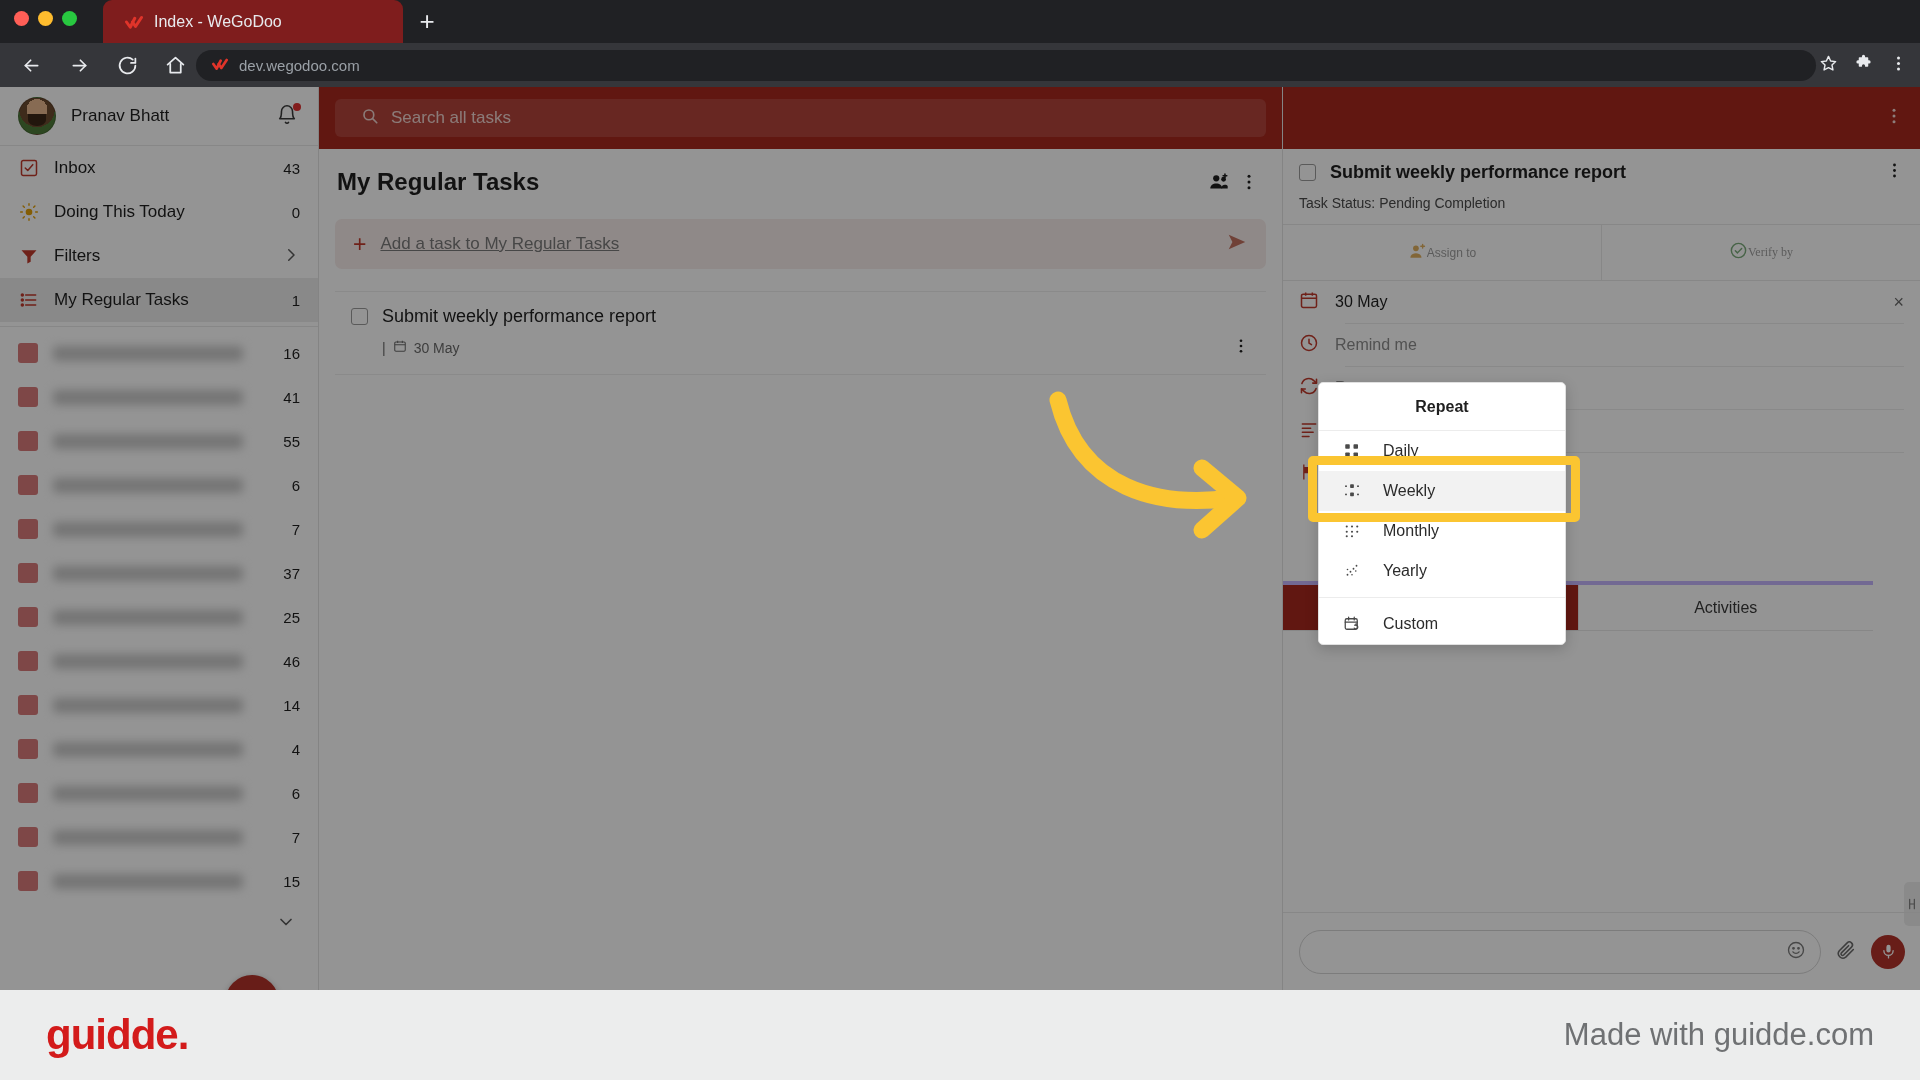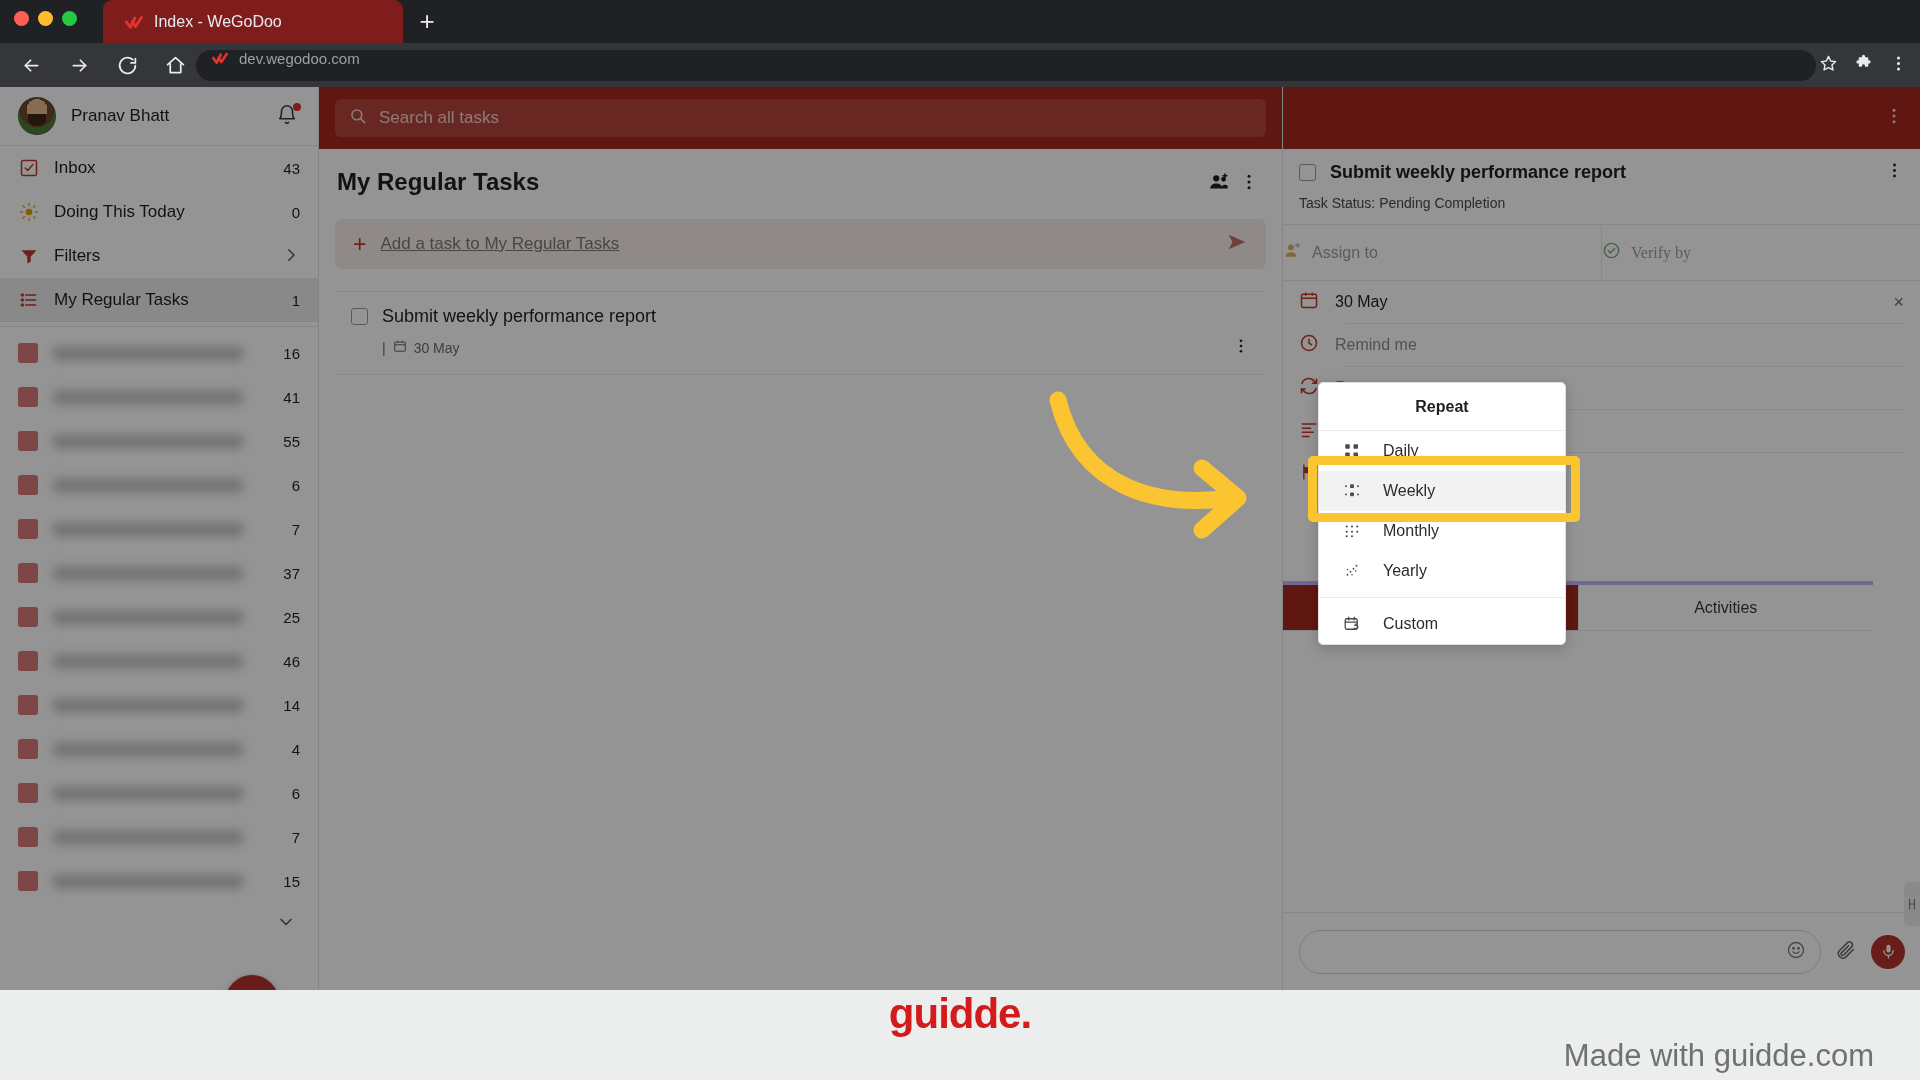--- a/index.html
+++ b/index.html
@@ -39,21 +39,21 @@
     background: #35363a; display: flex; align-items: center;
   }
   .nav-btn {
     width: 34px; height: 34px; margin-left: 14px;
     display: flex; align-items: center; justify-content: center;
     color: #e8eaed;
   }
   .omnibox {
     position: absolute; left: 196px; top: 7px; width: 1620px; height: 31px;
     background: #202124; border-radius: 16px;
-    display: flex; align-items: flex-start; padding-left: 16px; gap: 11px;
+    display: flex; align-items: center; padding-left: 16px; gap: 11px;
   }
   .omnibox-url { color: #9aa0a6; font-size: 15px; }
   .toolbar-right {
     position: absolute; right: 12px; top: 7px; display: flex;
     align-items: center; gap: 16px; height: 31px; color: #e8eaed;
   }
 
   
   .page {
     position: absolute; left: 0; top: 87px; width: 1920px; height: 903px;
@@ -128,21 +128,21 @@
     position: absolute; left: 319px; top: 0; width: 963px; height: 903px;
     background: #ffffff;
   }
   .search-bar {
     height: 62px; background: #a8291e; display: flex; align-items: center;
     padding: 0 16px;
   }
   .search-box {
     flex: 1; height: 38px; background: rgba(255,255,255,.13);
     border-radius: 6px; display: flex; align-items: center;
-    padding: 0 14px; gap: 12px;
+    padding: 0 26px; gap: 12px;
   }
   .search-placeholder { color: #f0d4d0; font-size: 17px; }
 
   .list-header {
     height: 66px; display: flex; align-items: center;
     padding: 0 18px;
   }
   .list-title { font-size: 24px; font-weight: 700; color: #1f1f1f; flex: 1; }
   .hdr-icon { width: 30px; height: 30px; display:flex; align-items:center; justify-content:center; }
 
@@ -176,22 +176,22 @@
     background: #ffffff; border-left: 1px solid #e3e3e3;
   }
   .detail-topbar { height: 62px; background: #a8291e; display:flex; align-items:center; justify-content:flex-end; padding-right: 16px;}
   .detail-head { padding: 12px 16px 0; }
   .detail-title-row { display: flex; align-items: center; gap: 14px; }
   .detail-title { font-size: 18px; font-weight: 700; color: #1f1f1f; flex: 1; }
   .detail-status { font-size: 14px; color: #4a4a4a; margin: 11px 0 0 0; }
 
   .assign-row { display: flex; border-top: 1px solid #e8e8e8; border-bottom: 1px solid #e8e8e8; margin-top: 13px; }
   .assign-cell {
-    flex: 1; height: 55px; display: flex; align-items: center; 
-    gap: 10px; color: #9e9e9e; font-size: 16px;
+    flex: 1; height: 55px; display: flex; align-items: center; justify-content: center;
+    color: #9e9e9e; font-size: 12px;
   }
   .assign-cell + .assign-cell { border-left: 1px solid #e8e8e8; font-family: Liberation Serif, serif; }
 
   .field-row {
     display: flex; align-items: center; gap: 16px;
     padding: 0 16px; height: 42px; margin: 0 0 0 0;
   }
   .field-rule { height: 1px; background: #ececec; margin-left: 62px; margin-right: 16px; }
   .field-label { font-size: 16px; color: #1f1f1f; flex: 1; }
   .field-label.muted { color: #8c8c8c; }
@@ -258,21 +258,21 @@
   }
   .arrow-anno {
     position: absolute; left: 1040px; top: 380px; width: 230px; height: 170px;
     z-index: 55;
   }
 
   
   .footer {
     position: absolute; left: 0; top: 990px; width: 1920px; height: 90px;
     background: #eceded; display: flex; align-items: center;
-    padding: 0 46px; z-index: 70; flex-direction: column;
+    padding: 0 46px; z-index: 70;
   }
   .brand { font-size: 42px; font-weight: 700; color: #d31b1b; letter-spacing: -1px; }
   .made-with { margin-left: auto; font-size: 31px; color: #6f7173; }
 </style>
 </head>
 <body>
 
 <div id="app">
 
   <div class="browser-tabbar">

